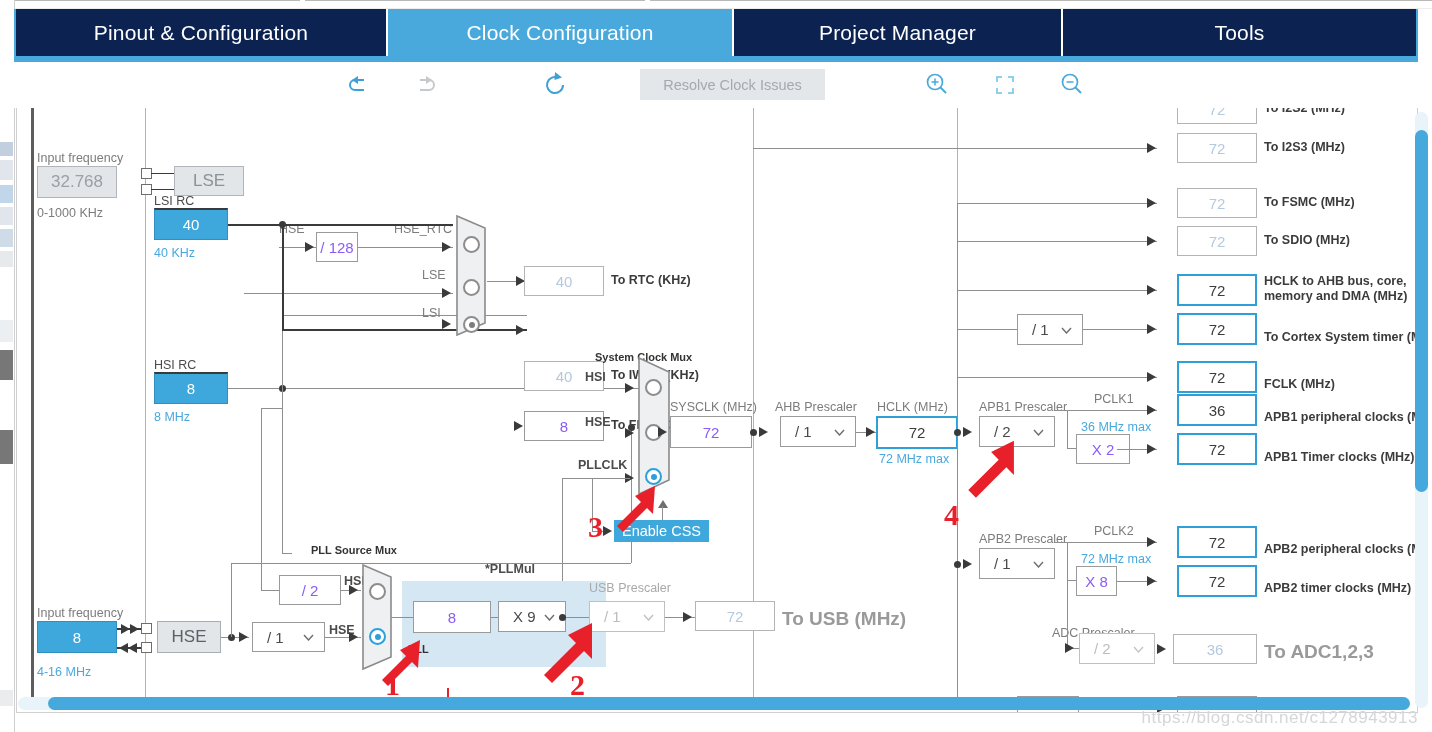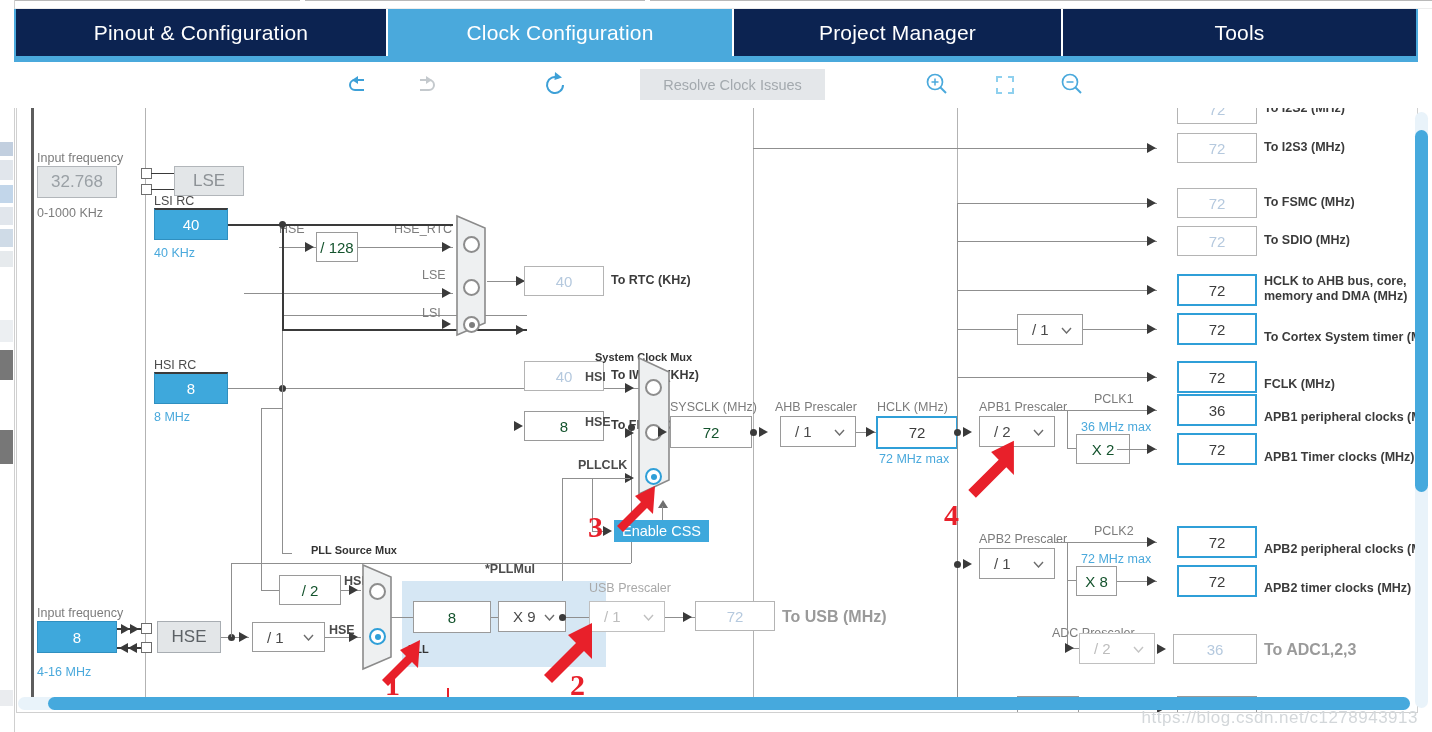--- a/index.html
+++ b/index.html
@@ -35,40 +35,40 @@
   #canvas{position:absolute;left:16px;top:108px;width:1400px;height:604px;background:#fff;
      border:1px solid #d0d0d0;border-top:none;overflow:hidden;}
   #canvas-inner{position:absolute;left:0;top:0;width:1400px;height:604px;}
 
   .vline{position:absolute;background:#5d5d5d;width:3px;}
   .bus{position:absolute;background:#9b9b9b;width:1px;}
 
   
   .box{position:absolute;box-sizing:border-box;display:flex;align-items:center;justify-content:center;
        font-size:15px;background:#fff;}
-  .box.grey{border:1px solid #9a9a9a;color:#14532d;}
+  .box.grey{border:1px solid #9a9a9a;color:#8b5cf6;}
   .box.dim{border:1px solid #b4b4b4;color:#b5c9de;}
   .box.hl{border:2px solid #2f9fd8;color:#3c3c3c;}
   .box.cyan{background:#3ea8dc;border:1px solid #2f8fc0;color:#fff;font-size:15px;}
   .box.lse{background:#e3e6e8;border:1px solid #b2b6ba;color:#8d9296;font-size:17px;}
   .box.inputfreq{background:#e3e6e8;border:1px solid #b2b6ba;color:#9aa0a5;font-size:17px;}
   .box.hse{background:#e3e6e8;border:1px solid #a8adb2;color:#5c6165;font-size:17px;}
 
   .sel{position:absolute;box-sizing:border-box;border:1px solid #9a9a9a;background:#fff;
        font-size:15px;color:#4a4a4a;display:flex;align-items:center;padding-left:14px;}
   .sel.dimsel{border-color:#c0c0c0;color:#bdbdbd;}
   .sel .chev{position:absolute;right:10px;top:50%;margin-top:-3px;width:11px;height:7px;}
 
   .lbl{position:absolute;font-size:12.5px;color:#7c7c7c;white-space:nowrap;}
   .lbl.dark{color:#4b4b4b;}
   .lbl.bold{font-weight:bold;color:#3b3b3b;font-size:12.5px;}
   .lbl.blue{color:#4aa9dc;}
   .lbl.muted{color:#a9a9a9;}
   .lbl.b14{font-size:11px;font-weight:bold;color:#333;}
-  .lbl.g14{font-size:16px;color:#9a9a9a;}
+  .lbl.g14{font-size:19px;color:#9a9a9a;}
 
   
   .mux{position:absolute;}
   .mux .body{position:absolute;left:0;top:0;width:100%;height:100%;}
   .radio{position:absolute;width:17px;height:17px;border-radius:50%;box-sizing:border-box;
          border:2px solid #8d8d8d;background:#fff;}
   .radio.on{border-color:#2f9fd8;}
   .radio.on::after{content:"";position:absolute;left:3.5px;top:3.5px;width:6px;height:6px;border-radius:50%;background:#2f9fd8;}
   .radio.grey-on{border-color:#8d8d8d;}
   .radio.grey-on::after{content:"";position:absolute;left:3.5px;top:3.5px;width:6px;height:6px;border-radius:50%;background:#7d7d7d;}

